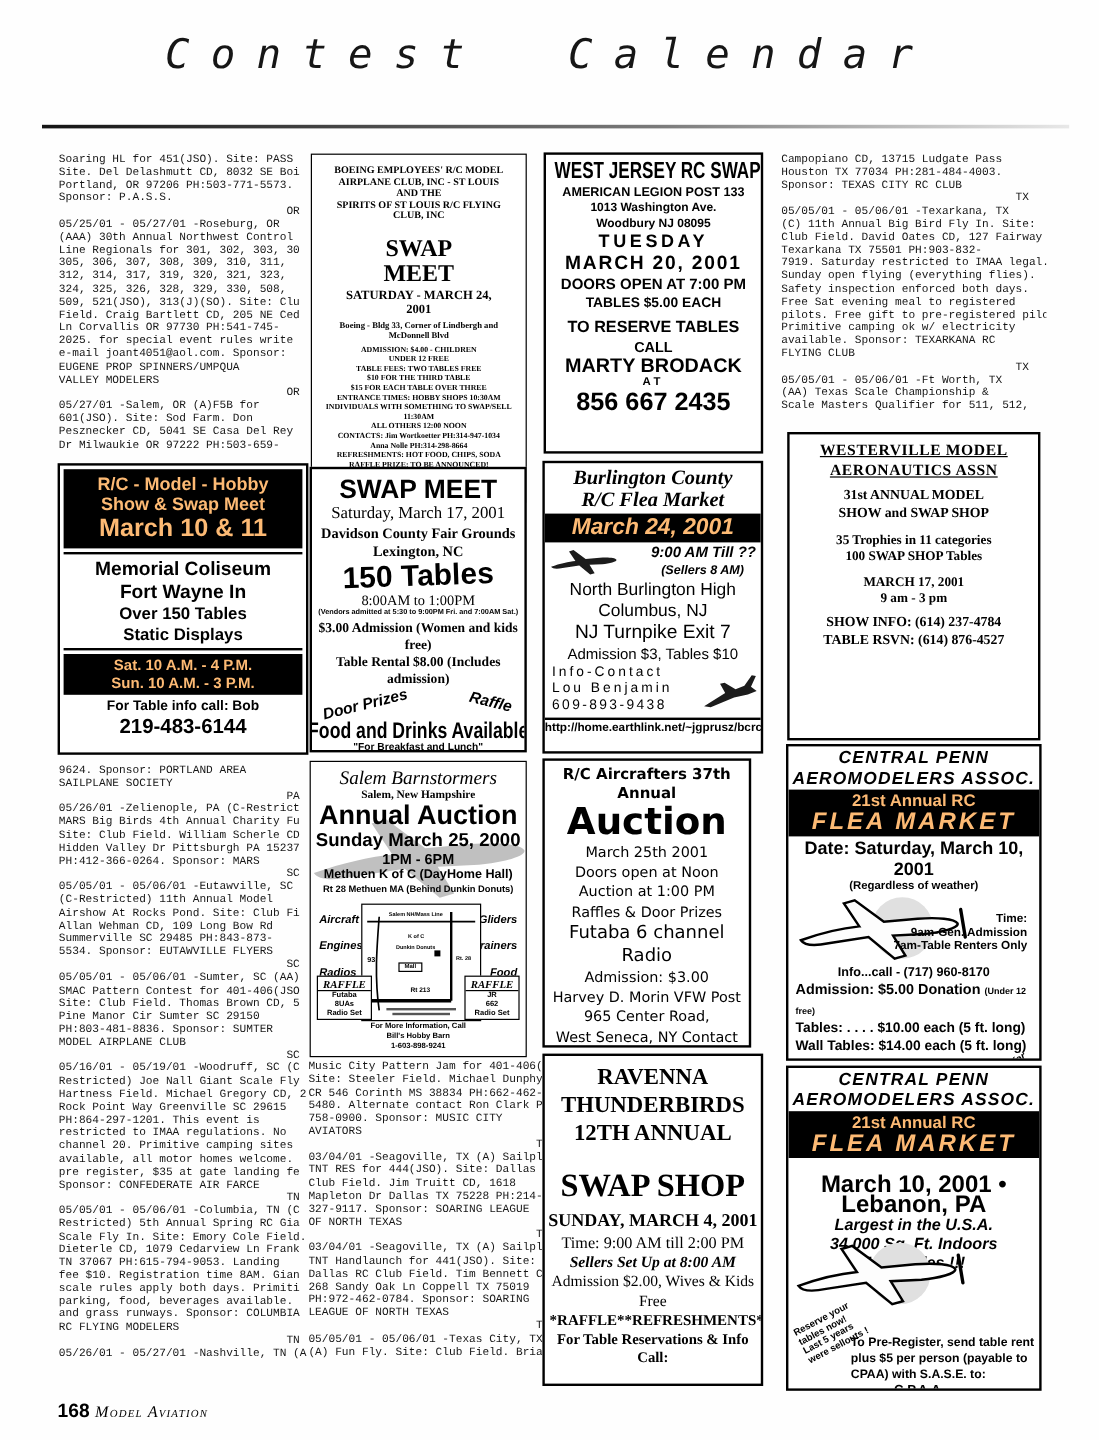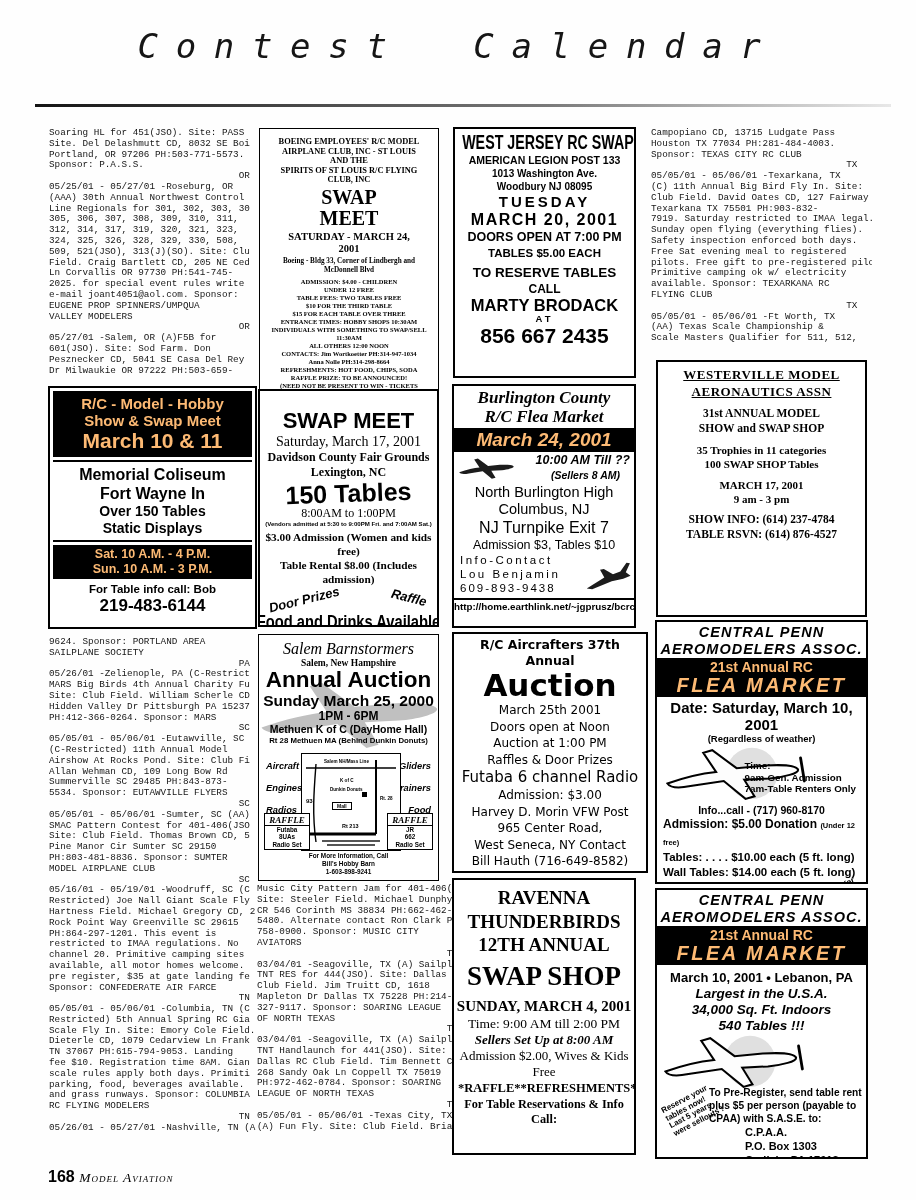--- a/index.html
+++ b/index.html
@@ -165,21 +165,21 @@
 05/05/01 - 05/06/01 -Ft Worth, TX
 (AA) Texas Scale Championship &amp;
 Scale Masters Qualifier for 511, 512,</pre>
 
   <div class="box serif" id="boeing" style="left:259px;top:128px;width:180px;height:291px;border-width:1.5px;padding-top:8px">
     <div class="ml b" style="font-size:8.4px;line-height:9.6px">BOEING EMPLOYEES' R/C MODEL
 AIRPLANE CLUB, INC - ST LOUIS
 AND THE
 SPIRITS OF ST LOUIS R/C FLYING
 CLUB, INC</div>
-    <div class="b" style="font-size:20px;line-height:21px;margin-top:2px">SWAP</div>
+    <div class="b" style="font-size:20px;line-height:21px;margin-top:12px">SWAP</div>
     <div class="b" style="font-size:20px;line-height:21px">MEET</div>
     <div class="ml b" style="font-size:10.5px;line-height:12px;margin-top:2px">SATURDAY - MARCH 24,
 2001</div>
     <div class="ml b" style="font-size:7.2px;line-height:8.6px;margin-top:2px">Boeing - Bldg 33, Corner of Lindbergh and
 McDonnell Blvd</div>
     <div class="ml b" style="font-size:6.5px;line-height:8px;margin-top:4px">ADMISSION: $4.00 - CHILDREN
 UNDER 12 FREE
 TABLE FEES: TWO TABLES FREE
 $10 FOR THE THIRD TABLE
 $15 FOR EACH TABLE OVER THREE
@@ -226,21 +226,21 @@
       <div class="b" style="font-size:12.5px;line-height:15px">Sat. 10 A.M. - 4 P.M.</div>
       <div class="b" style="font-size:12.5px;line-height:15px">Sun. 10 A.M. - 3 P.M.</div>
     </div>
     <div class="sec" style="margin-bottom:0">
       <div class="b" style="font-size:11.5px;line-height:14px">For Table info call: Bob</div>
       <div class="b" style="font-size:17px;line-height:19px">219-483-6144</div>
     </div>
   </div>
 
   <div class="box" id="ncswap" style="left:258px;top:389px;width:181px;height:238px;position:absolute">
-    <div class="b" style="font-size:22px;line-height:24px;margin-top:18px">SWAP MEET</div>
+    <div class="b" style="font-size:22px;line-height:24px;margin-top:5px">SWAP MEET</div>
     <div class="serif" style="font-size:14px;line-height:17px">Saturday, March 17, 2001</div>
     <div class="serif b" style="font-size:12px;line-height:15px">Davidson County Fair Grounds</div>
     <div class="serif b" style="font-size:12px;line-height:15px">Lexington, NC</div>
     <div class="b" style="font-size:25px;line-height:27px;transform:rotate(-2deg)">150 Tables</div>
     <div class="serif" style="font-size:12px;line-height:13px">8:00AM to 1:00PM</div>
     <div class="b" style="font-size:6.1px;line-height:8px">(Vendors admitted at 5:30 to 9:00PM Fri. and 7:00AM Sat.)</div>
     <div class="serif b" style="font-size:11.3px;line-height:14px;margin-top:2px">$3.00 Admission (Women and kids free)</div>
     <div class="serif b" style="font-size:11.3px;line-height:14px">Table Rental $8.00 (Includes admission)</div>
     <div style="position:relative;height:26px">
       <span class="b i" style="position:absolute;left:8px;top:6px;font-size:13px;transform:rotate(-14deg)">Door Prizes</span>
@@ -252,21 +252,21 @@
   </div>
 
   <div class="box" id="burl" style="left:452px;top:384px;width:184px;height:244px">
     <div class="ml serif b i" style="font-size:17px;line-height:18.5px;margin-top:3px">Burlington County
 R/C Flea Market</div>
     <div class="blk b i" style="font-size:19px;line-height:24px;margin-top:2px">March 24, 2001</div>
     <div style="position:relative;height:32px">
       <svg viewBox="0 0 116 50" style="position:absolute;left:2px;top:2px;width:62px;height:27px">
           <use href="#plane" class="plane-sil"></use>
         </svg>
-      <div class="b i" style="position:absolute;right:4px;top:1px;font-size:12.5px">10:00 AM  Till ??</div>
+      <div class="b i" style="position:absolute;right:4px;top:1px;font-size:12.5px">9:00 AM  Till ??</div>
       <div class="b i" style="position:absolute;right:14px;top:17px;font-size:10.5px">(Sellers 8 AM)</div>
     </div>
     <div style="font-size:14.5px;line-height:17px">North Burlington High</div>
     <div style="font-size:14.5px;line-height:17px">Columbus, NJ</div>
     <div style="font-size:16px;line-height:19px">NJ Turnpike Exit 7</div>
     <div style="font-size:12.5px;line-height:17px">Admission $3,  Tables $10</div>
     <div style="position:relative;height:44px">
       <div style="position:absolute;left:6px;top:0;font-size:11.5px;letter-spacing:2.5px">Info-Contact</div>
       <div style="position:absolute;left:6px;top:14px;font-size:11.5px;letter-spacing:2.5px">Lou Benjamin</div>
       <div style="position:absolute;left:6px;top:28px;font-size:11.5px;letter-spacing:2px">609-893-9438</div>
@@ -343,21 +343,21 @@
       <div class="raffletitle">RAFFLE</div>
       <div class="ml raffletxt">JR
 662
 Radio Set</div>
     </div>
     <div class="ml b" style="position:absolute;left:0;right:0;bottom:4px;font-size:6.4px;line-height:8px">For More Information, Call
 Bill's Hobby Barn
 1-603-898-9241</div>
   </div>
 
-  <div class="box dv" id="auction" style="left:452px;top:632px;width:196px;height:241px">
+  <div class="box dv" id="auction" style="left:452px;top:632px;width:174px;height:241px">
     <div class="b" style="font-size:12.5px;line-height:16px;margin-top:3px">R/C Aircrafters 37th Annual</div>
     <div class="b" style="font-size:31px;line-height:33px">Auction</div>
     <div class="ml" style="font-size:12px;line-height:16.5px">March 25th 2001
 Doors open at Noon
 Auction at 1:00 PM
 Raffles &amp; Door Prizes</div>
     <div style="font-size:15px;line-height:19px">Futaba 6 channel Radio</div>
     <div style="font-size:12px;line-height:16.5px">Admission: $3.00</div>
     <div class="ml" style="font-size:12px;line-height:16.5px">Harvey D. Morin VFW Post
 965 Center Road,
@@ -373,21 +373,21 @@
       <div class="b" style="font-size:14px;line-height:16px">21st Annual RC</div>
       <div class="b i" style="font-size:20px;line-height:21px;letter-spacing:2.5px">FLEA MARKET</div>
     </div>
     <div class="b" style="font-size:15px;line-height:17px;margin-top:2px">Date:  Saturday, March 10, 2001</div>
     <div class="b" style="font-size:9.5px;line-height:11px">(Regardless of weather)</div>
     <div style="position:relative;height:60px">
       <svg viewBox="0 0 116 50" style="position:absolute;left:2px;top:-4px;width:150px;height:64px">
         <circle cx="72" cy="26" r="20" fill="#e0e0e0"></circle>
         <use href="#plane" fill="#fdfdfd" stroke="#000" stroke-width="1.6"></use>
       </svg>
-      <div class="b" style="position:absolute;right:10px;top:16px;font-size:9.8px;line-height:11.5px;text-align:left">
+      <div class="b" style="position:absolute;right:10px;top:16px;font-size:9.8px;line-height:11.5px;text-align:right">
         <div>Time:</div>
         <div class="ml">9am-Gen. Admission
 7am-Table Renters Only</div>
       </div>
     </div>
     <div class="b" style="font-size:10.5px;line-height:13px">Info...call  - (717) 960-8170</div>
     <div style="text-align:left;padding-left:6px">
       <div class="b" style="font-size:12px;line-height:14.5px"><span>Admission: $5.00 Donation</span> <span style="font-size:7.5px">(Under 12 free)</span></div>
       <div class="b" style="font-size:11.5px;line-height:14.5px">Tables: . . . . $10.00 each (5 ft. long)</div>
       <div class="b" style="font-size:11.5px;line-height:14.5px">Wall Tables: $14.00 each (5 ft. long)</div>
@@ -397,41 +397,41 @@
 
       <div class="ml b i" style="position:absolute;right:8px;top:0;font-size:8.5px;line-height:8.5px;transform:rotate(-32deg)">Call for
 Map</div>
     </div>
   </div>
 
   <div class="box serif" id="ravenna" style="left:452px;top:878px;width:184px;height:277px">
     <div class="ml b" style="font-size:19px;line-height:23.5px;margin-top:6px">RAVENNA
 THUNDERBIRDS
 12TH ANNUAL</div>
-    <div class="b" style="font-size:27px;line-height:31px;margin-top:4px">SWAP SHOP</div>
+    <div class="b" style="font-size:27px;line-height:31px;margin-top:16px">SWAP SHOP</div>
     <div class="b" style="font-size:15px;line-height:19px;margin-top:5px">SUNDAY, MARCH 4, 2001</div>
     <div style="font-size:13.5px;line-height:16px">Time: 9:00 AM till 2:00 PM</div>
     <div class="b i" style="font-size:13px;line-height:16px">Sellers Set Up at 8:00 AM</div>
     <div style="font-size:13px;line-height:16px">Admission $2.00, Wives &amp; Kids Free</div>
     <div class="b" style="display:flex;justify-content:space-between;padding:0 4px;font-size:12.5px;line-height:17px">
       <span>*RAFFLE*</span>
       <span>*REFRESHMENTS*</span>
     </div>
     <div class="b" style="font-size:12.3px;line-height:15px">For Table Reservations &amp; Info Call:</div>
 
   </div>
 
   <div class="box" id="cp2" style="left:655px;top:888px;width:213px;height:271px">
     <div class="ml b i" style="font-size:14.5px;line-height:17px;margin-top:2px;letter-spacing:1px">CENTRAL PENN
 AEROMODELERS ASSOC.</div>
     <div class="blk" style="padding:1px 0">
       <div class="b" style="font-size:14px;line-height:16px">21st Annual RC</div>
       <div class="b i" style="font-size:20px;line-height:21px;letter-spacing:2.5px">FLEA MARKET</div>
     </div>
-    <div class="b" style="font-size:13px;line-height:17px;margin-top:4px">March 10, 2001  •  Lebanon, PA</div>
+    <div class="b" style="font-size:20px;line-height:17px;margin-top:14px">March 10, 2001  •  Lebanon, PA</div>
     <div class="ml b i" style="font-size:13.5px;line-height:16px">Largest in the U.S.A.
 34,000 Sq. Ft. Indoors
 540 Tables !!!</div>
     <svg viewBox="0 0 116 50" style="position:absolute;left:0;top:138px;width:150px;height:64px">
       <circle cx="72" cy="26" r="20" fill="#e0e0e0"></circle>
       <use href="#plane" fill="#fdfdfd" stroke="#000" stroke-width="1.6"></use>
     </svg>
     <div class="ml b" style="font-size:10.2px;line-height:13px;margin:52px 4px 0 52px;text-align:left">To Pre-Register, send table rent
 plus $5 per person (payable to
 CPAA) with S.A.S.E. to:</div>

